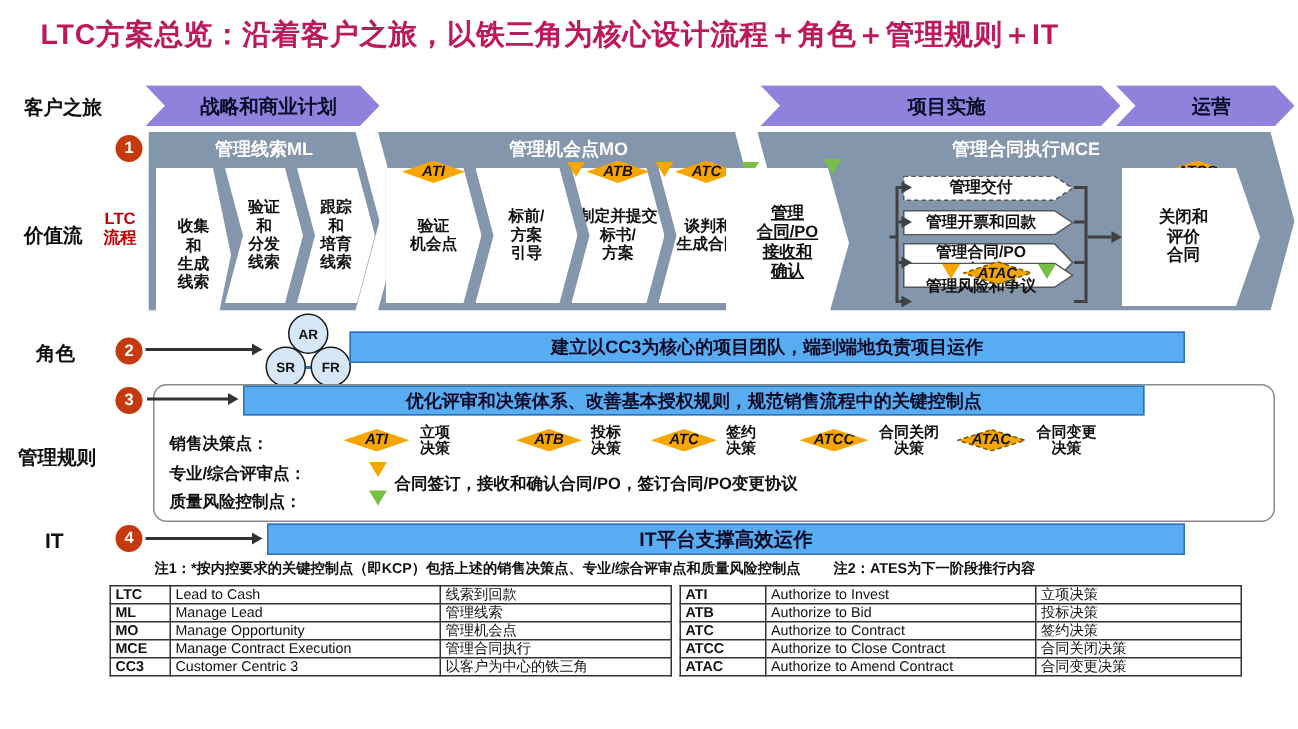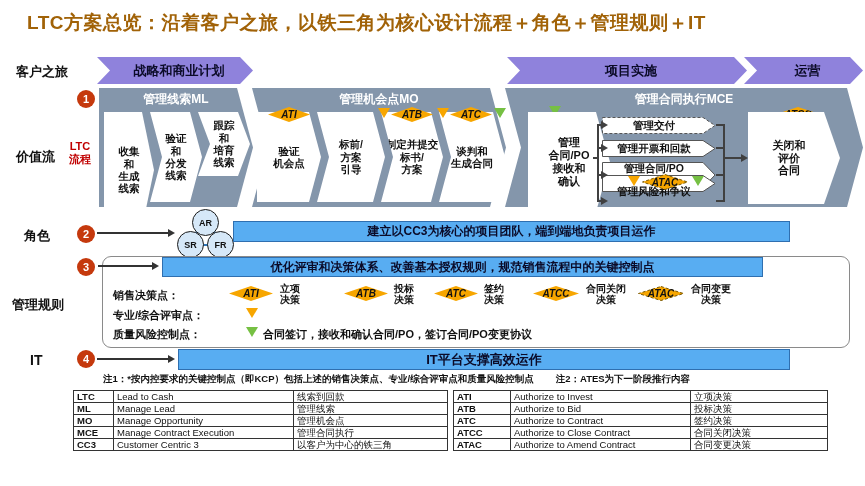--- a/index.html
+++ b/index.html
@@ -1,21 +1,21 @@
 <!DOCTYPE html>
 <html><head>
 <meta charset="utf-8">
 <style>
   html,body{margin:0;padding:0;}
   body{font-family:"Liberation Sans","DejaVu Sans",sans-serif;background:#fff;}
   .canvas{position:relative;width:865px;height:486px;background:#fff;overflow:hidden;}
   .abs{position:absolute;}
   .pre{white-space:pre-line;}
   
-  .title{left:27px;top:10px;font-size:19px;font-weight:bold;color:#a16207;letter-spacing:.5px;}
+  .title{left:27px;top:10px;font-size:19px;font-weight:bold;color:#be185d;letter-spacing:.5px;}
   
   .side-label{font-size:13px;font-weight:bold;color:#111;}
   .ltc-flow{color:#C00000;font-size:11px;font-weight:bold;text-align:center;line-height:1.15;}
   
   .num-circle{width:18px;height:18px;border-radius:50%;background:#C5390D;color:#fff;
     font-size:11px;font-weight:bold;display:flex;align-items:center;justify-content:center;}
   
   .jarrow{height:27px;background:#8F82DC;
     clip-path:polygon(0 0,calc(100% - 13px) 0,100% 50%,calc(100% - 13px) 100%,0 100%,13px 50%);
     display:flex;align-items:center;justify-content:center;
@@ -111,21 +111,21 @@
   </div>
 
   <div class="abs chev first pre" style="left:104px;top:112px;width:50px;height:116px;">收集
 和
 生成
 线索</div>
   <div class="abs chev pre" style="left:150px;top:112px;width:52px;height:90px;">验证
 和
 分发
 线索</div>
-  <div class="abs chev pre" style="left:198px;top:112px;width:52px;height:64px;">跟踪
+  <div class="abs chev pre" style="left:198px;top:112px;width:52px;height:90px;">跟踪
 和
 培育
 线索</div>
 
   <div class="abs chev first pre" style="left:257px;top:112px;width:64px;height:90px;">验证
 机会点</div>
   <div class="abs chev pre" style="left:317px;top:112px;width:68px;height:90px;">标前/
 方案
 引导</div>
   <div class="abs chev pre" style="left:381px;top:112px;width:62px;height:90px;">制定并提交
@@ -141,21 +141,21 @@
   <div class="abs gate" style="left:391px;top:107px;width:42px;height:15px;">
       <span class="gate-label">ATB</span>
     </div>
   <div class="abs tri" style="left:437px;top:108px;"></div>
   <div class="abs gate" style="left:450px;top:107px;width:42px;height:15px;">
       <span class="gate-label">ATC</span>
     </div>
   <div class="abs tri green" style="left:494px;top:108px;"></div>
 
   <div class="abs tri green" style="left:549px;top:106px;"></div>
-  <div class="abs chev big pre" style="left:528px;top:112px;width:82px;height:100px;">管理
+  <div class="abs chev big pre" style="left:484px;top:112px;width:82px;height:100px;text-decoration:underline;">管理
 合同/PO
 接收和
 确认</div>
 
   <div class="abs subchev" style="left:602px;top:117px;width:114px;height:17px;">
     <svg width="114" height="17">
         <polygon points="0.5,0.5 101,0.5 113,8.5 101,16.5 0.5,16.5" fill="#fff" stroke="#555" stroke-width="1" stroke-dasharray="3,2"></polygon>
       </svg>
     <span class="txt">管理交付</span>
   </div>
@@ -256,21 +256,21 @@
     <span class="gate-label">ATAC</span>
   </div>
   <div class="abs gate-desc pre" style="left:691px;top:283px;text-align:center;">合同变更
 决策</div>
 
   <div class="abs rule-label" style="left:113px;top:308px;">专业/综合评审点：</div>
   <div class="abs tri" style="left:246px;top:308px;"></div>
 
   <div class="abs rule-label" style="left:113px;top:327px;">质量风险控制点：</div>
   <div class="abs tri green" style="left:246px;top:327px;"></div>
-  <div class="abs rule-text" style="left:263px;top:327px;text-align:center;">合同签订，接收和确认合同/PO，签订合同/PO变更协议</div>
+  <div class="abs rule-text" style="left:263px;top:315px;text-align:center;">合同签订，接收和确认合同/PO，签订合同/PO变更协议</div>
 
   <div class="abs line" style="left:97px;top:358px;width:72px;height:2px;background:#333;"></div>
   <div class="abs ahead dark" style="left:168px;top:355px;"></div>
   <div class="abs bluebar" style="left:178px;top:349px;width:612px;height:21px;font-size:13px;">IT平台支撑高效运作</div>
 
   <div class="abs" style="left:103px;top:373px;width:700px;display:flex;gap:22px;">
     <span class="note">注1：*按内控要求的关键控制点（即KCP）包括上述的销售决策点、专业/综合评审点和质量风险控制点</span>
     <span class="note">注2：ATES为下一阶段推行内容</span>
   </div>
 

